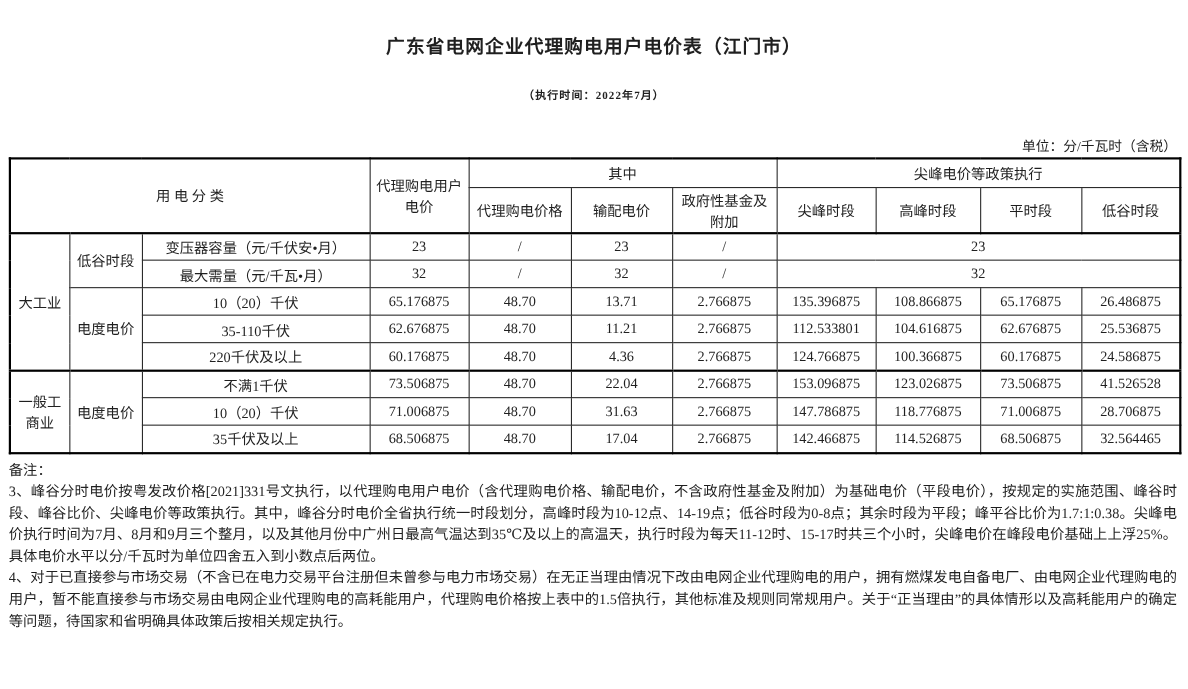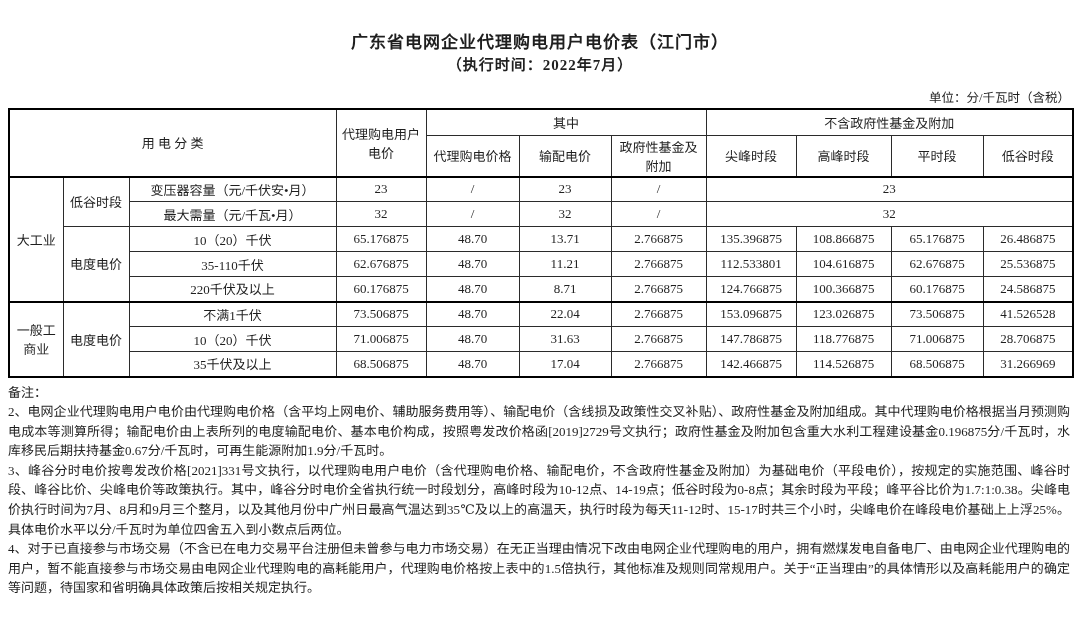--- a/index.html
+++ b/index.html
@@ -14,27 +14,28 @@
   .page { width: 1080px; height: 626px; position: relative; }
 
   .title {
     padding-top: 28px;
     text-align: center;
     font-size: 17px;
     font-weight: bold;
     letter-spacing: 1px;
   }
   .subtitle {
+    margin-top: 25px;
     text-align: center;
-    font-size: 15px;
+    font-size: 10px;
     font-weight: bold;
     letter-spacing: 1px;
   }
   .unit-note {
-    margin-top: 13px;
+    margin-top: 29px;
     margin-right: 10px;
     text-align: right;
     font-size: 12.5px;
   }
 
   table.price-table {
     border-collapse: collapse;
     table-layout: fixed;
     width: 1064px;
     margin: 2px 8px 0 8px;
@@ -85,21 +86,21 @@
       <col style="width:90px">
         <col style="width:95px">
         <col style="width:92px">
         <col style="width:90px">
     </colgroup>
     <thead>
       <tr class="hrow1">
         <th colspan="3" rowspan="2">用 电 分 类</th>
         <th rowspan="2">代理购电用户电价</th>
         <th colspan="3">其中</th>
-        <th colspan="4">不含政府性基金及附加</th>
+        <th colspan="4">尖峰电价等政策执行</th>
       </tr>
       <tr class="hrow2">
         <th>代理购电价格</th>
         <th>输配电价</th>
         <th>政府性基金及附加</th>
         <th>尖峰时段</th>
         <th>高峰时段</th>
         <th>平时段</th>
         <th>低谷时段</th>
       </tr>
@@ -143,21 +144,21 @@
         <td>2.766875</td>
         <td>112.533801</td>
         <td>104.616875</td>
         <td>62.676875</td>
         <td>25.536875</td>
       </tr>
       <tr>
         <td>220千伏及以上</td>
         <td>60.176875</td>
         <td>48.70</td>
-        <td>8.71</td>
+        <td>4.36</td>
         <td>2.766875</td>
         <td>124.766875</td>
         <td>100.366875</td>
         <td>60.176875</td>
         <td>24.586875</td>
       </tr>
       <tr class="section-top">
         <td rowspan="3" class="cell-pre">一般工
 商业</td>
         <td rowspan="3">电度电价</td>
@@ -184,25 +185,24 @@
       </tr>
       <tr>
         <td>35千伏及以上</td>
         <td>68.506875</td>
         <td>48.70</td>
         <td>17.04</td>
         <td>2.766875</td>
         <td>142.466875</td>
         <td>114.526875</td>
         <td>68.506875</td>
-        <td>31.266969</td>
+        <td>32.564465</td>
       </tr>
     </tbody>
   </table>
 
   <div class="notes">
     <p>备注：</p>
-    <p>2、电网企业代理购电用户电价由代理购电价格（含平均上网电价、辅助服务费用等）、输配电价（含线损及政策性交叉补贴）、政府性基金及附加组成。其中代理购电价格根据当月预测购电成本等测算所得；输配电价由上表所列的电度输配电价、基本电价构成，按照粤发改价格函[2019]2729号文执行；政府性基金及附加包含重大水利工程建设基金0.196875分/千瓦时，水库移民后期扶持基金0.67分/千瓦时，可再生能源附加1.9分/千瓦时。</p>
     <p>3、峰谷分时电价按粤发改价格[2021]331号文执行，以代理购电用户电价（含代理购电价格、输配电价，不含政府性基金及附加）为基础电价（平段电价），按规定的实施范围、峰谷时段、峰谷比价、尖峰电价等政策执行。其中，峰谷分时电价全省执行统一时段划分，高峰时段为10-12点、14-19点；低谷时段为0-8点；其余时段为平段；峰平谷比价为1.7:1:0.38。尖峰电价执行时间为7月、8月和9月三个整月，以及其他月份中广州日最高气温达到35℃及以上的高温天，执行时段为每天11-12时、15-17时共三个小时，尖峰电价在峰段电价基础上上浮25%。具体电价水平以分/千瓦时为单位四舍五入到小数点后两位。</p>
     <p>4、对于已直接参与市场交易（不含已在电力交易平台注册但未曾参与电力市场交易）在无正当理由情况下改由电网企业代理购电的用户，拥有燃煤发电自备电厂、由电网企业代理购电的用户，暂不能直接参与市场交易由电网企业代理购电的高耗能用户，代理购电价格按上表中的1.5倍执行，其他标准及规则同常规用户。关于“正当理由”的具体情形以及高耗能用户的确定等问题，待国家和省明确具体政策后按相关规定执行。</p>
   </div>
 
 </div>
 
 </body></html>

